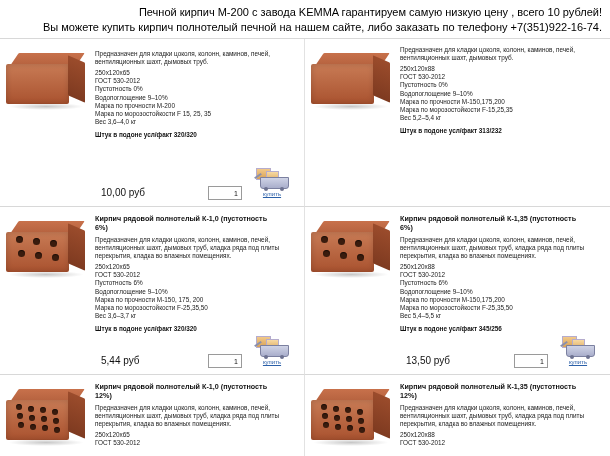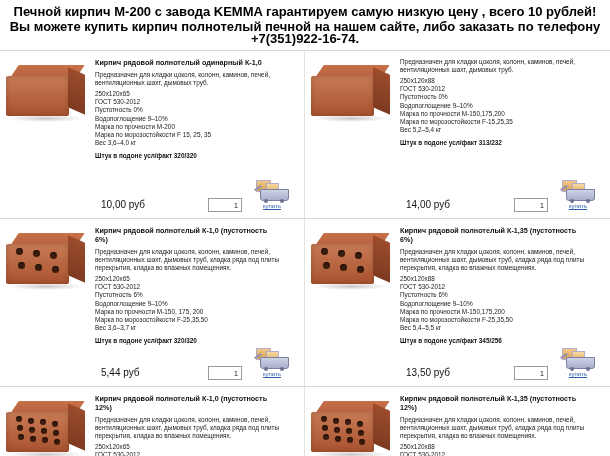--- a/index.html
+++ b/index.html
@@ -11,24 +11,25 @@
     color:#1a1a1a;
   }
   .page{width:610px;height:456px;position:relative;}
 
   
   .header{
     padding:6px 8px 5px 8px;
     text-align:center;
   }
   .header .line{
-    font-weight:bold;
-    font-size:13px;
+    font-weight:normal;
+    font-size:11px;
     line-height:12px;
     color:#000;
+    text-align:right;
   }
   .header .line2{
     margin-top:3px;
   }
 
   
   .grid{
     display:grid;
     grid-template-columns:1fr 1fr;
     border-top:1px solid #d8d8d8;
@@ -213,21 +214,20 @@
       <div class="img-col">
         <div class="brick">
           <div class="top"></div>
           <div class="side"></div>
           <div class="end"></div>
           <div class="shadow"></div>
         </div>
       </div>
       <div class="txt-col">
         <div class="title">
-          <div>Кирпич рядовой полнотелый одинарный К-1,0</div>
         </div>
         <div class="desc">
           <p class="p">Предназначен для кладки цоколя, колонн, каминов, печей, вентиляционных шахт, дымовых труб.</p>
           <p class="spec">250х120х65</p>
           <p class="spec">ГОСТ 530-2012</p>
           <p class="spec">Пустотность 0%</p>
           <p class="spec">Водопоглощение 9–10%</p>
           <p class="spec">Марка по прочности М-200</p>
           <p class="spec">Марка по морозостойкости F 15, 25, 35</p>
           <p class="spec">Вес 3,6–4,0 кг</p>
@@ -265,35 +265,20 @@
           <p class="p">Предназначен для кладки цоколя, колонн, каминов, печей, вентиляционных шахт, дымовых труб.</p>
           <p class="spec">250х120х88</p>
           <p class="spec">ГОСТ 530-2012</p>
           <p class="spec">Пустотность 0%</p>
           <p class="spec">Водопоглощение 9–10%</p>
           <p class="spec">Марка по прочности М-150,175,200</p>
           <p class="spec">Марка по морозостойкости F-15,25,35</p>
           <p class="spec">Вес 5,2–5,4 кг</p>
           <div class="pack">Штук в подоне усл/факт 313/232</div>
         </div>
-        <div class="buyrow">
-          <span class="price">14,00 руб</span>
-          <div class="qty">1</div>
-          <div class="cartbtn">
-            <div class="cart-ico">
-              <div class="box1"></div>
-                <div class="box2"></div>
-              <div class="basket"></div>
-              <div class="handle"></div>
-              <div class="wheel w1"></div>
-                <div class="wheel w2"></div>
-            </div>
-            <span class="cartlabel">купить</span>
-          </div>
-        </div>
       </div>
     </div>
 
     <div class="cell">
       <div class="img-col">
         <div class="brick">
           <div class="top"></div>
           <div class="side"></div>
           <div class="end"></div>
           <div class="holes h6">

